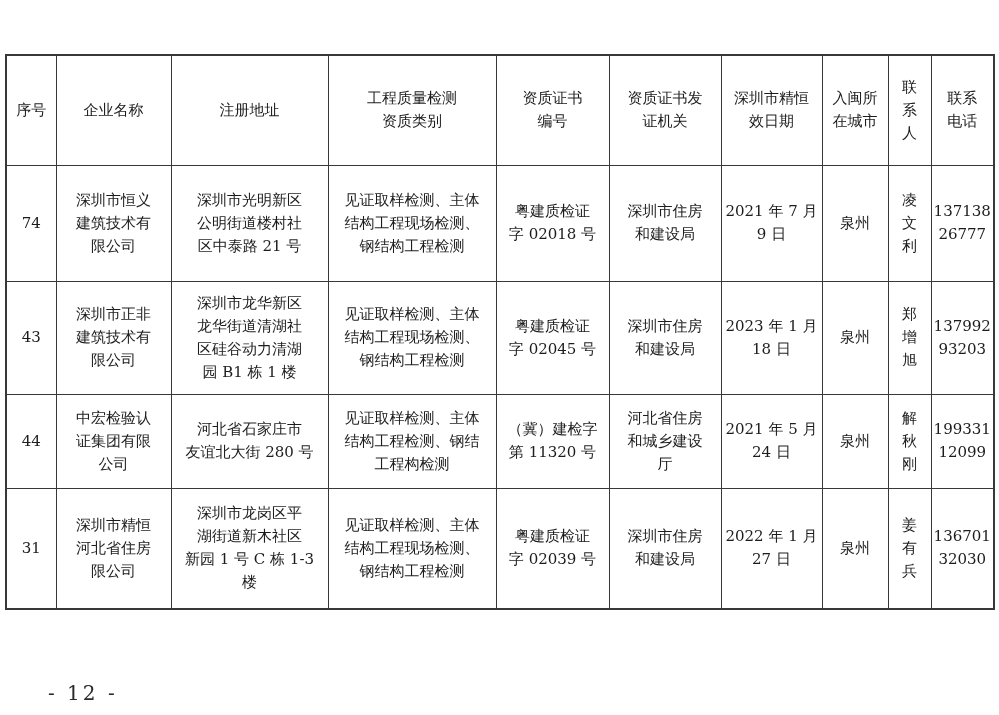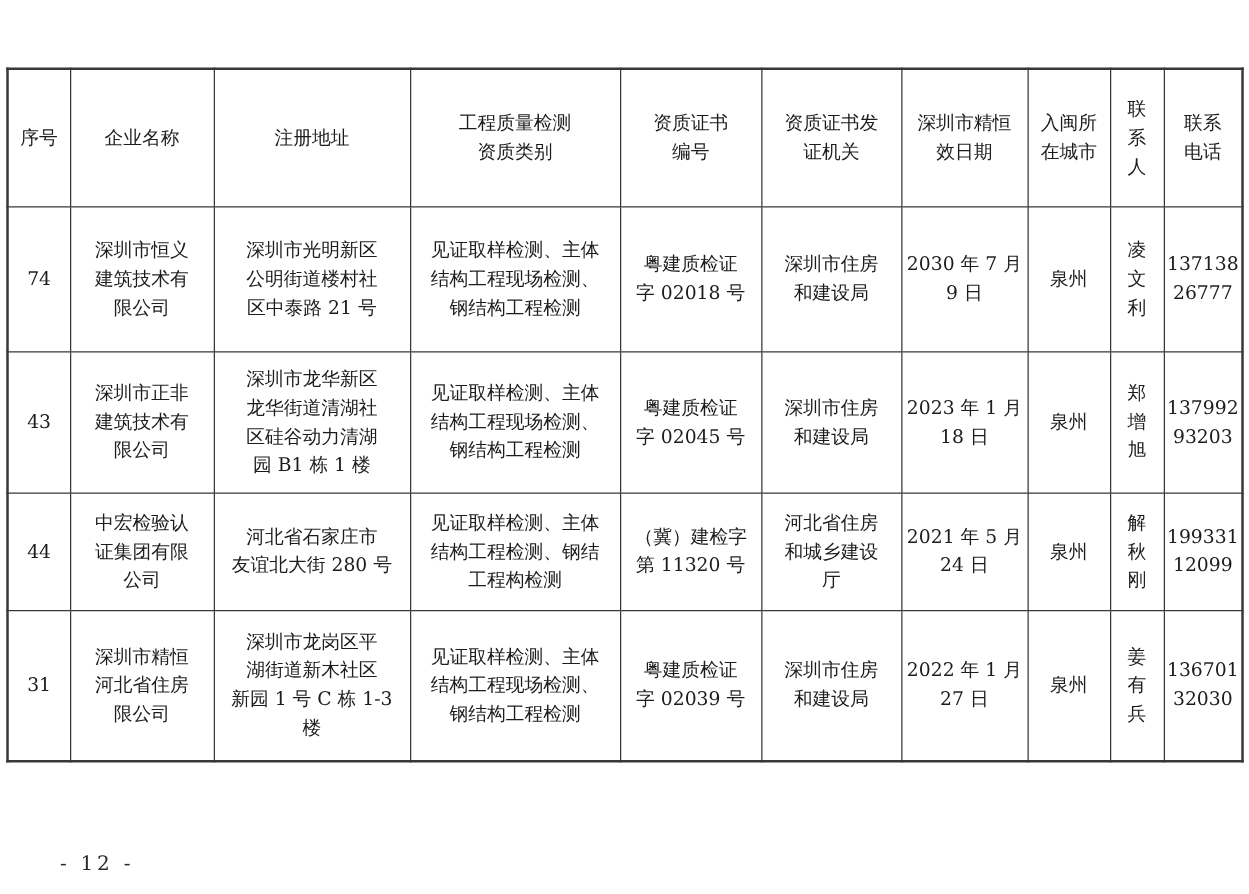--- a/index.html
+++ b/index.html
@@ -39,21 +39,21 @@
   }
   tr.r-head { height: 110px; }
   tr.r-0 { height: 116px; }
   tr.r-1 { height: 113px; }
   tr.r-2 { height: 94px; }
   tr.r-3 { height: 121px; }
   .page-number {
     position: absolute;
     left: 48px;
     top: 681px;
-    font-size: 16px;
+    font-size: 20px;
     letter-spacing: 3px;
     color: #2a2a2a;
   }
 </style>
 </head>
 <body>
 
 <div class="sheet">
 
   <table class="doc-table">
@@ -100,21 +100,21 @@
         <td>深圳市光明新区
 公明街道楼村社
 区中泰路 21 号</td>
         <td>见证取样检测、主体
 结构工程现场检测、
 钢结构工程检测</td>
         <td>粤建质检证
 字 02018 号</td>
         <td>深圳市住房
 和建设局</td>
-        <td>2030 年 7 月
+        <td>2021 年 7 月
 9 日</td>
         <td>泉州</td>
         <td>凌
 文
 利</td>
         <td>137138
 26777</td>
       </tr>
       <tr class="r-1">
         <td>43</td>

